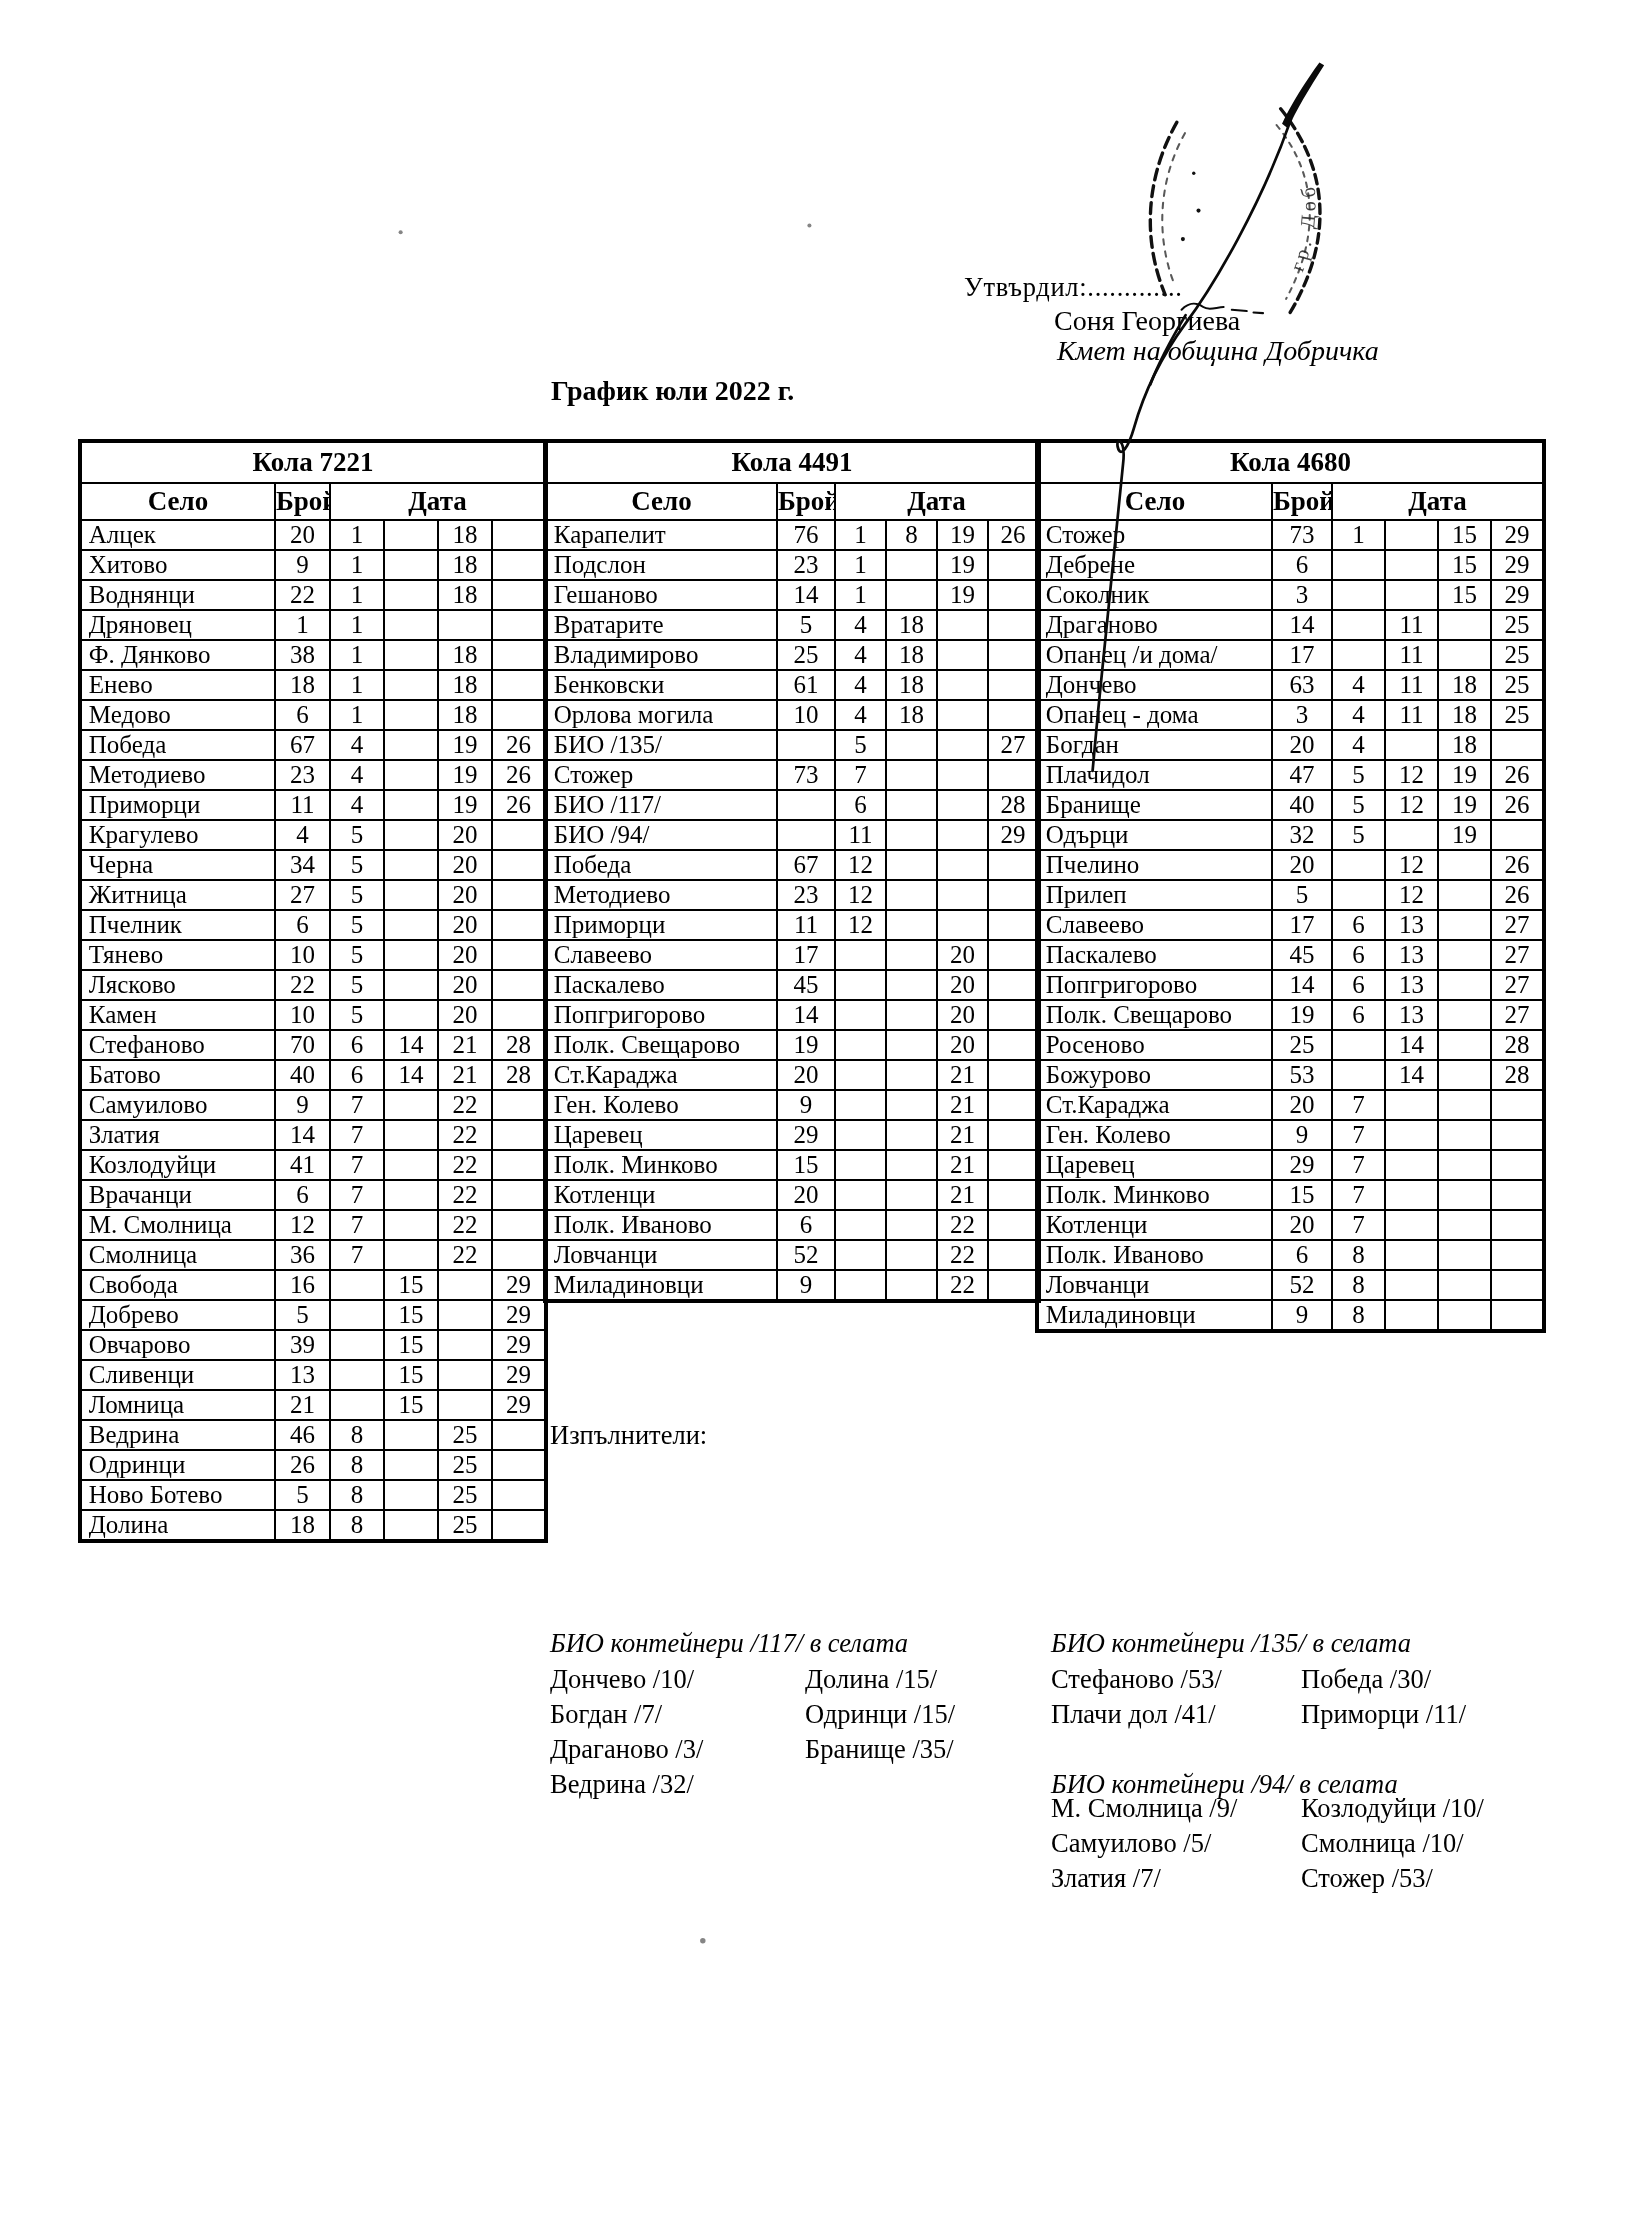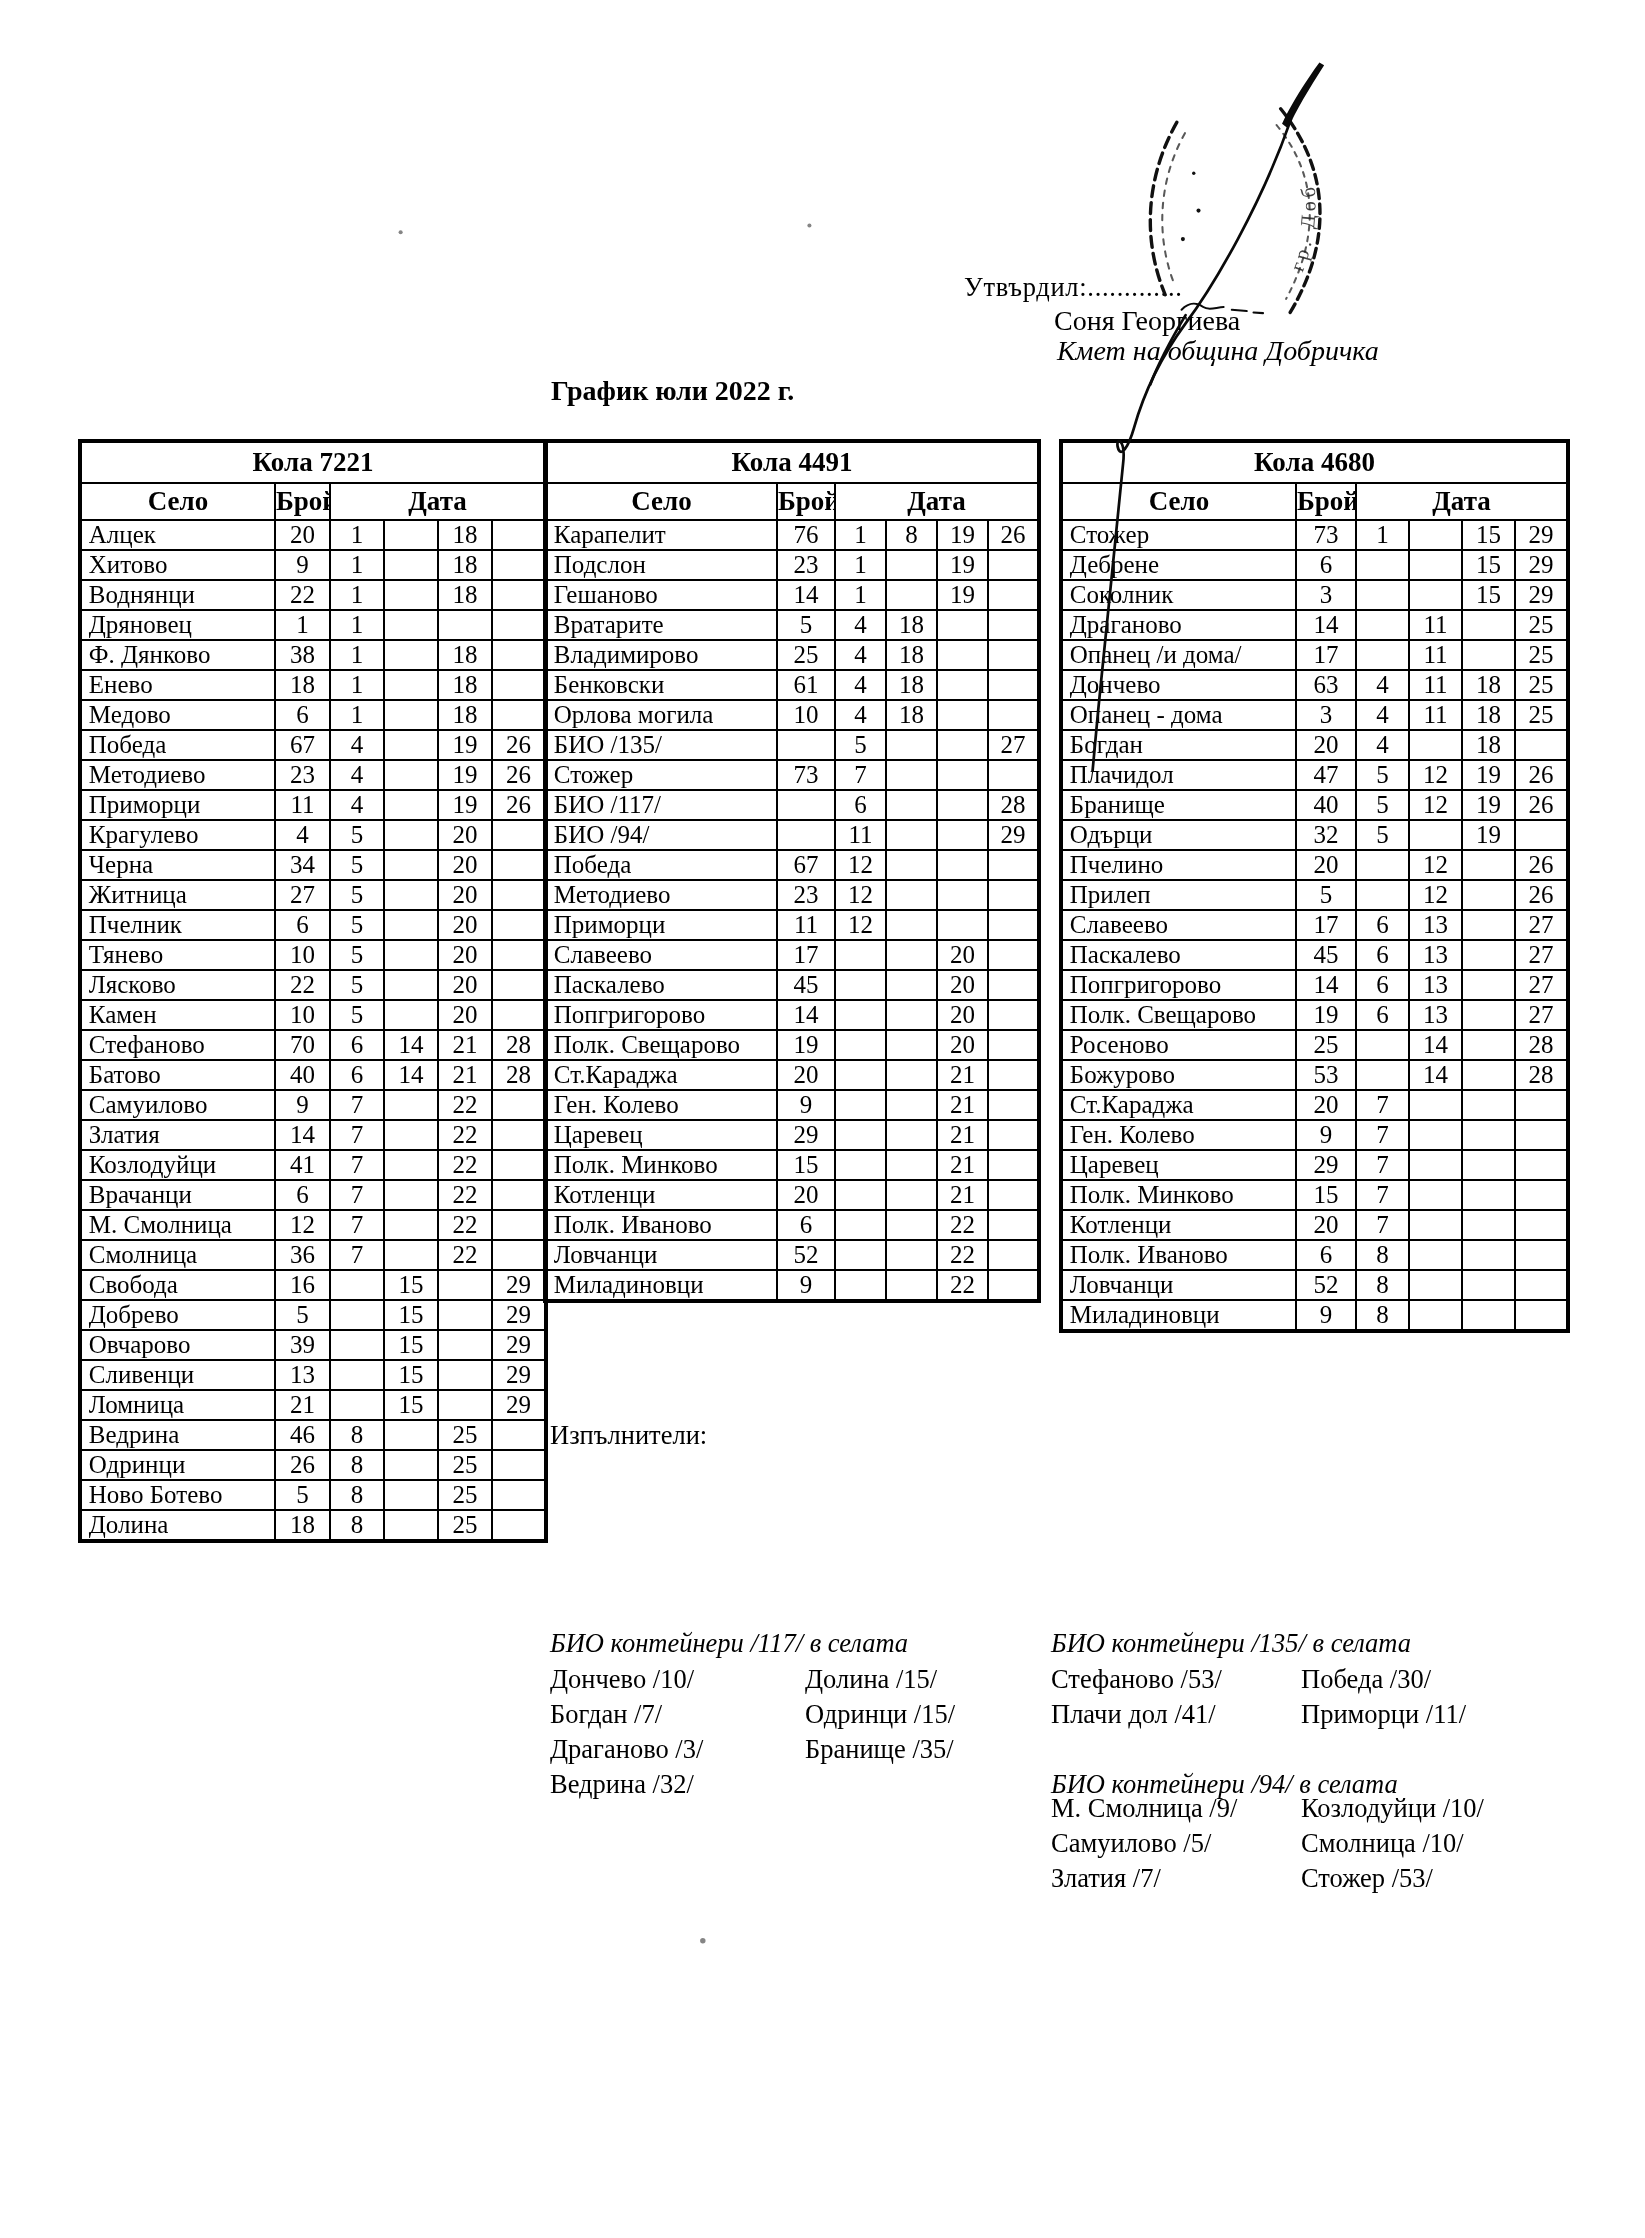--- a/index.html
+++ b/index.html
@@ -18,21 +18,21 @@
   table.sched th.hv,table.sched th.hc,table.sched th.hd{height:35px;font-size:27px;font-weight:bold;text-align:center;}
   table.sched th.hv,table.sched td.v{border-right-width:2.7px;}
   table.sched th.hc,table.sched td.c{border-right-width:2.7px;}
   #t1 td{height:28px;}
   #t2 td,#t3 td{height:26.5px;}
   table.sched td{font-size:25px;}
   table.sched td.v{padding-left:6.8px;text-align:left;}
   table.sched td.c,table.sched td.d{text-align:center;}
   #t1{left:78px;width:466px;padding-left:8px;}
   #t2{left:543px;width:493px;}
-  #t3{left:1035px;width:507px;margin-left:24px;}
+  #t3{left:1035px;width:507px;}
   
   .blk{position:absolute;font-size:26.5px;}
   .blk .ln{height:35px;line-height:35px;}
   .executors{left:550px;top:1418px;}
   .executors .ln{height:35px;line-height:35px;}
   .bio-head{position:absolute;font-size:26.5px;white-space:nowrap;font-style:italic;}
   svg.overlay{position:absolute;left:0;top:0;pointer-events:none;}
 </style>
 </head>
 <body>

